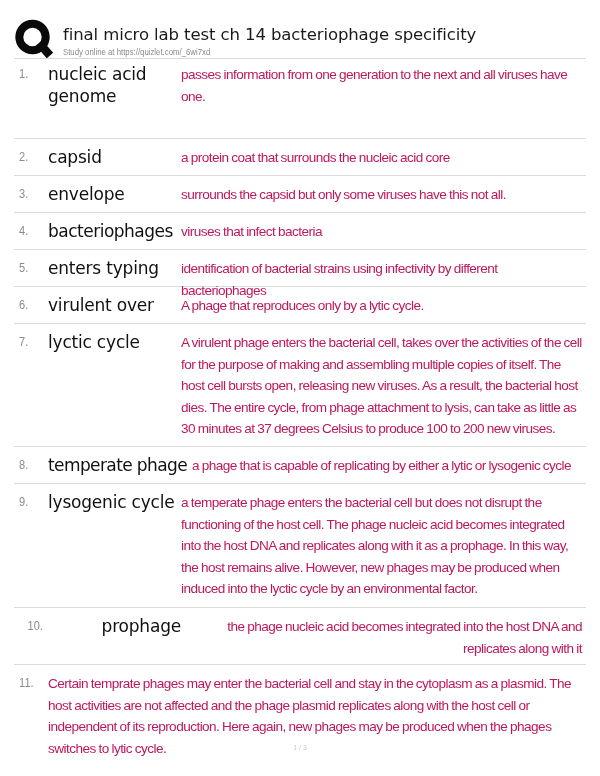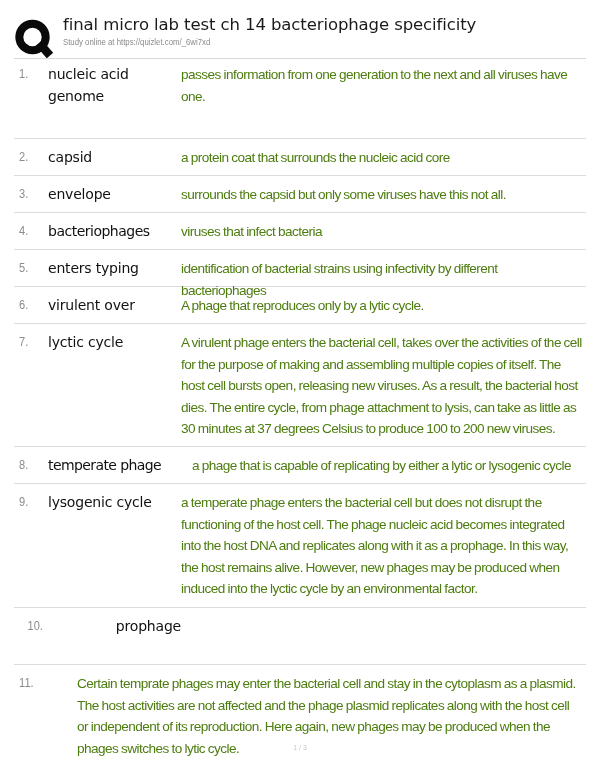--- a/index.html
+++ b/index.html
@@ -14,21 +14,21 @@
       color: #1a1a1a;
       position: relative;
     }
     .header {
       position: absolute;
       left: 14px;
       top: 14px;
       width: 572px;
       height: 44px;
       display: flex;
-      align-items: flex-start;
+      align-items: flex-end;
     }
     .logo {
       width: 40px;
       height: 40px;
       margin-top: 4px;
       flex: 0 0 40px;
     }
     .header-text {
       margin-left: 9px;
     }
@@ -77,31 +77,31 @@
       font-size: 13px;
       line-height: 22px;
       color: #8c8c8c;
       transform: scaleX(0.85);
       transform-origin: left center;
     }
     .term {
       flex: 0 0 133px;
       width: 133px;
       font-family: "DejaVu Sans", sans-serif;
-      font-size: 14px;
+      font-size: 17px;
       line-height: 22px;
       color: #111111;
       letter-spacing: -0.2px;
     }
     .def {
       flex: 1 1 auto;
       font-family: "Liberation Sans", sans-serif;
       font-size: 13.6px;
       line-height: 21.6px;
-      color: #4d7c0f;
+      color: #be185d;
       letter-spacing: -0.55px;
       word-spacing: -0.5px;
       padding-top: 1px;
       padding-right: 4px;
     }
     .row.r1 { padding-top: 4px; padding-bottom: 7px; }
     .row.r1 .term { line-height: 22px; }
     .row.single .term { line-height: 22px; }
     .row.wide-term .term { flex: 0 0 133px; width: 133px; letter-spacing: -0.4px; }
     .row.wide-term .def { margin-left: 0px; text-align: center; }
@@ -184,22 +184,23 @@
 
   <div class="row" style="height:124px;">
     <div class="num">9.</div>
     <div class="term">lysogenic cycle</div>
     <div class="def">a temperate phage enters the bacterial cell but does not disrupt the functioning of the host cell. The phage nucleic acid becomes integrated into the host DNA and replicates along with it as a prophage. In this way, the host remains alive. However, new phages may be produced when induced into the lyctic cycle by an environmental factor.</div>
   </div>
 
   <div class="row" style="height:57px;text-align:right;">
     <div class="num">10.</div>
     <div class="term">prophage</div>
-  </div>
-
-  <div class="row last" style="height:100px;gap:29px;">
+    <div class="def">the phage nucleic acid becomes integrated into the host DNA and replicates along with it</div>
+  </div>
+
+  <div class="row last" style="height:100px;">
     <div class="num">11.</div>
     <div class="def">Certain temprate phages may enter the bacterial cell and stay in the cytoplasm as a plasmid. The host activities are not affected and the phage plasmid replicates along with the host cell or independent of its reproduction. Here again, new phages may be produced when the phages switches to lytic cycle.</div>
   </div>
 
 </div>
 
 <div class="page-num">1 / 3</div>
 
 </body></html>

